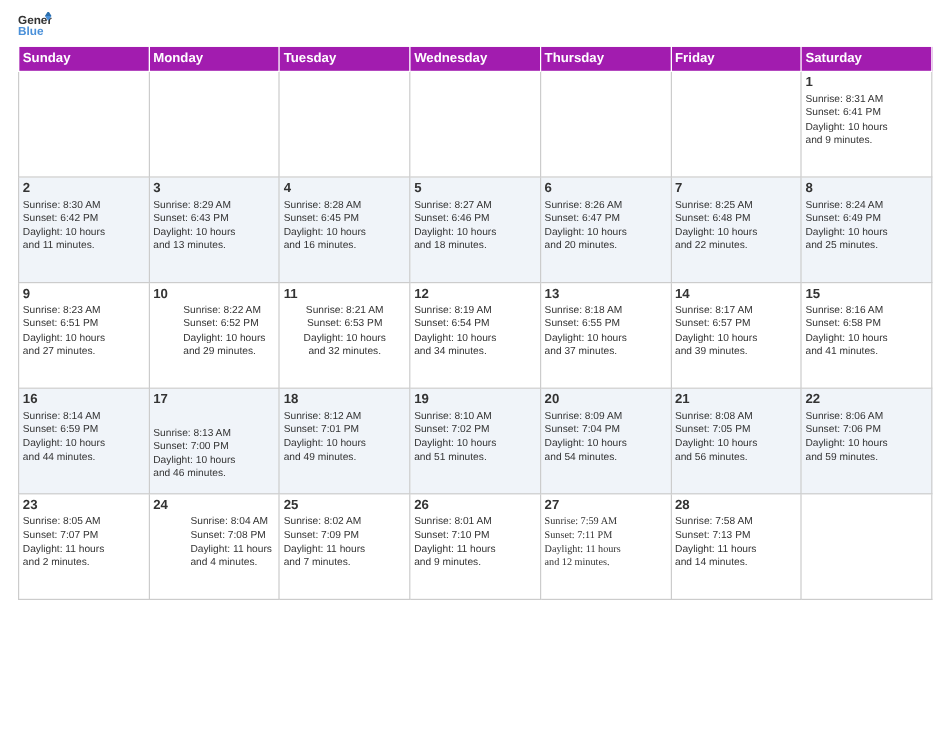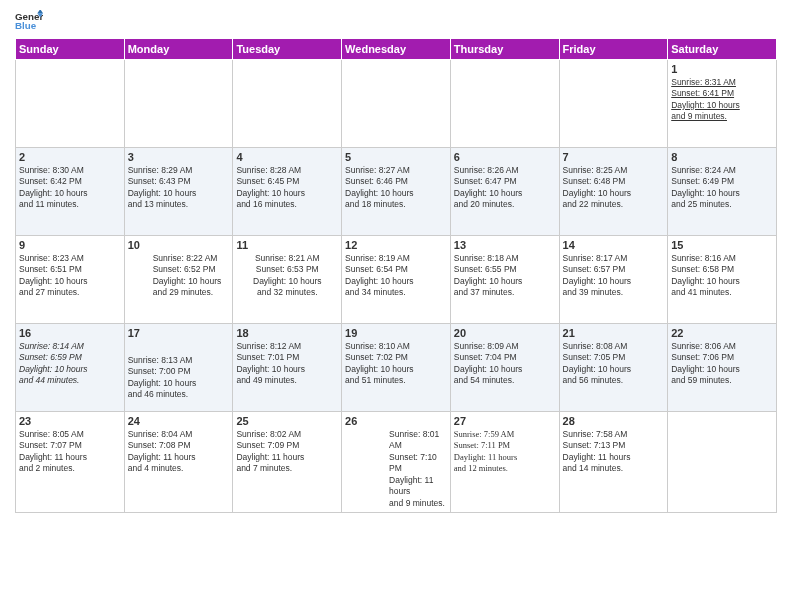--- a/index.html
+++ b/index.html
@@ -120,21 +120,21 @@
     <tbody id="calendar-body">
     <tr class="normal-row">
           <td class="empty-cell"></td>
           <td class="empty-cell"></td>
           <td class="empty-cell"></td>
           <td class="empty-cell"></td>
           <td class="empty-cell"></td>
           <td class="empty-cell"></td>
           <td>
             <span class="day-number">1</span>
-            <div class="day-info" style="white-space: pre-line; text-decoration: underline;">Sunrise: 8:31 AM
+            <div class="day-info" style="white-space: pre-line;">Sunrise: 8:31 AM
 Sunset: 6:41 PM
 Daylight: 10 hours
 and 9 minutes.</div>
           </td>
         </tr>
         <tr class="alt-row">
           <td>
             <span class="day-number">2</span>
             <div class="day-info" style="white-space: pre-line;">Sunrise: 8:30 AM
 Sunset: 6:42 PM
@@ -231,21 +231,21 @@
             <span class="day-number">15</span>
             <div class="day-info" style="white-space: pre-line;">Sunrise: 8:16 AM
 Sunset: 6:58 PM
 Daylight: 10 hours
 and 41 minutes.</div>
           </td>
         </tr>
         <tr class="alt-row">
           <td>
             <span class="day-number">16</span>
-            <div class="day-info" style="white-space: pre-line; font-style: italic;">Sunrise: 8:14 AM
+            <div class="day-info" style="white-space: pre-line;">Sunrise: 8:14 AM
 Sunset: 6:59 PM
 Daylight: 10 hours
 and 44 minutes.</div>
           </td>
           <td>
             <span class="day-number">17</span>
             <div class="day-info" style="white-space: pre-line; margin-top: 16px;">Sunrise: 8:13 AM
 Sunset: 7:00 PM
 Daylight: 10 hours
 and 46 minutes.</div>
@@ -289,35 +289,35 @@
         <tr class="normal-row">
           <td>
             <span class="day-number">23</span>
             <div class="day-info" style="white-space: pre-line;">Sunrise: 8:05 AM
 Sunset: 7:07 PM
 Daylight: 11 hours
 and 2 minutes.</div>
           </td>
           <td>
             <span class="day-number">24</span>
-            <div class="day-info" style="white-space: pre-line;">Sunrise: 8:04 AM
+            <div class="day-info" style="white-space: pre-line; margin-left: 31px;">Sunrise: 8:04 AM
 Sunset: 7:08 PM
 Daylight: 11 hours
 and 4 minutes.</div>
           </td>
           <td>
             <span class="day-number">25</span>
             <div class="day-info" style="white-space: pre-line;">Sunrise: 8:02 AM
 Sunset: 7:09 PM
 Daylight: 11 hours
 and 7 minutes.</div>
           </td>
           <td>
             <span class="day-number">26</span>
-            <div class="day-info" style="white-space: pre-line; margin-left: 44px;">Sunrise: 8:01 AM
+            <div class="day-info" style="white-space: pre-line;">Sunrise: 8:01 AM
 Sunset: 7:10 PM
 Daylight: 11 hours
 and 9 minutes.</div>
           </td>
           <td>
             <span class="day-number">27</span>
             <div class="day-info" style="white-space: pre-line; font-family: Liberation Serif, serif;">Sunrise: 7:59 AM
 Sunset: 7:11 PM
 Daylight: 11 hours
 and 12 minutes.</div>

